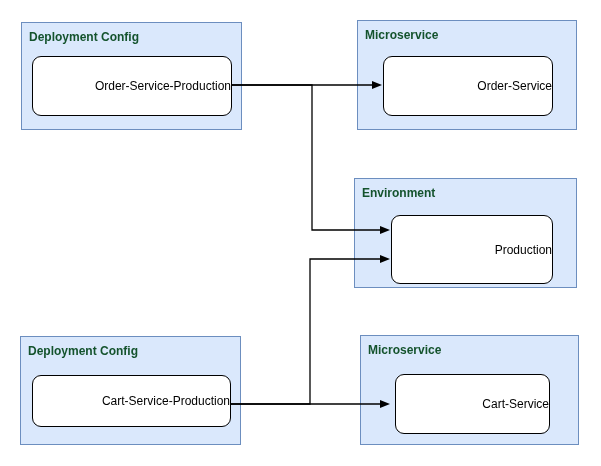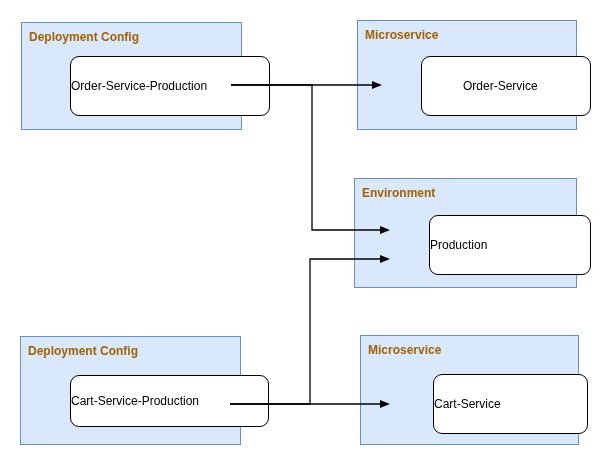--- a/index.html
+++ b/index.html
@@ -20,32 +20,31 @@
     position: absolute;
     background: var(--container-fill, #dae8fc);
     border: 1px solid var(--container-border, #6c8ebf);
   }
   .group-label {
     position: absolute;
     top: 7px;
     left: 7px;
     font-size: 12px;
     font-weight: bold;
-    color: #a16207;
+    color: #14532d;
     white-space: nowrap;
   }
   .node {
     position: absolute;
     background: var(--node-fill, #ffffff);
     border: 1px solid var(--node-border, #000000);
     border-radius: 9px;
     display: flex;
     align-items: center;
-    justify-content: flex-start;
-    margin-left: 38px;
+    justify-content: flex-end;
   }
   .node-label {
     font-size: 12px;
     color: #000000;
     white-space: nowrap;
     text-align: center;
   }
   svg.edges {
     position: absolute;
     left: 0;
@@ -78,21 +77,21 @@
 
   <div class="group" style="left:357px; top:20px; width:220px; height:110px;">
     <div class="group-label">Microservice</div>
     <div class="node" style="left:25px; top:35px; width:170px; height:60px;padding-left:41px;">
       <span class="node-label">Order-Service</span>
     </div>
   </div>
 
   <div class="group" style="left:354px; top:178px; width:223px; height:110px;">
     <div class="group-label">Environment</div>
-    <div class="node" style="left:36px; top:36px; width:162px; height:60px;">
+    <div class="node" style="left:36px; top:36px; width:162px; height:69px;">
       <span class="node-label">Production</span>
     </div>
   </div>
 
   <div class="group" style="left:20px; top:336px; width:221px; height:109px;">
     <div class="group-label">Deployment Config</div>
     <div class="node" style="left:11px; top:38px; width:199px; height:52px;">
       <span class="node-label">Cart-Service-Production</span>
     </div>
   </div>

